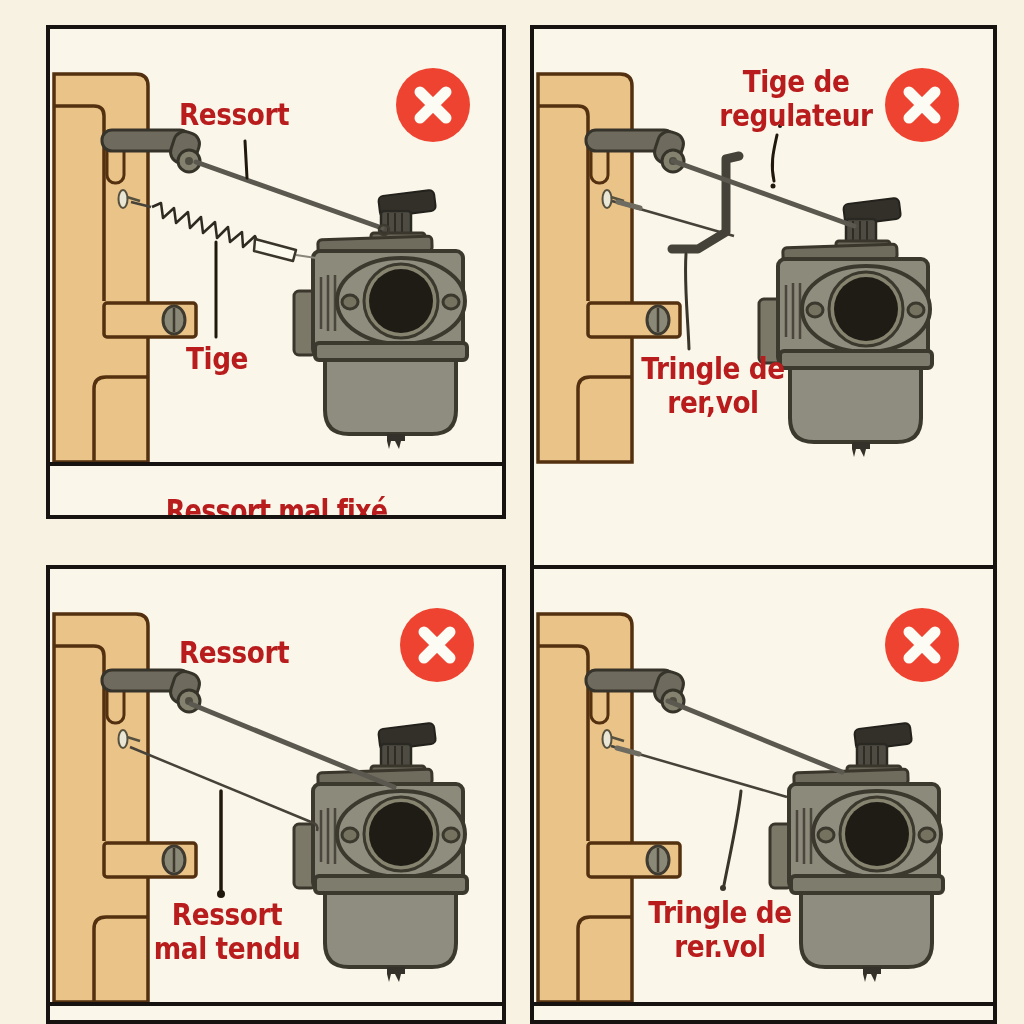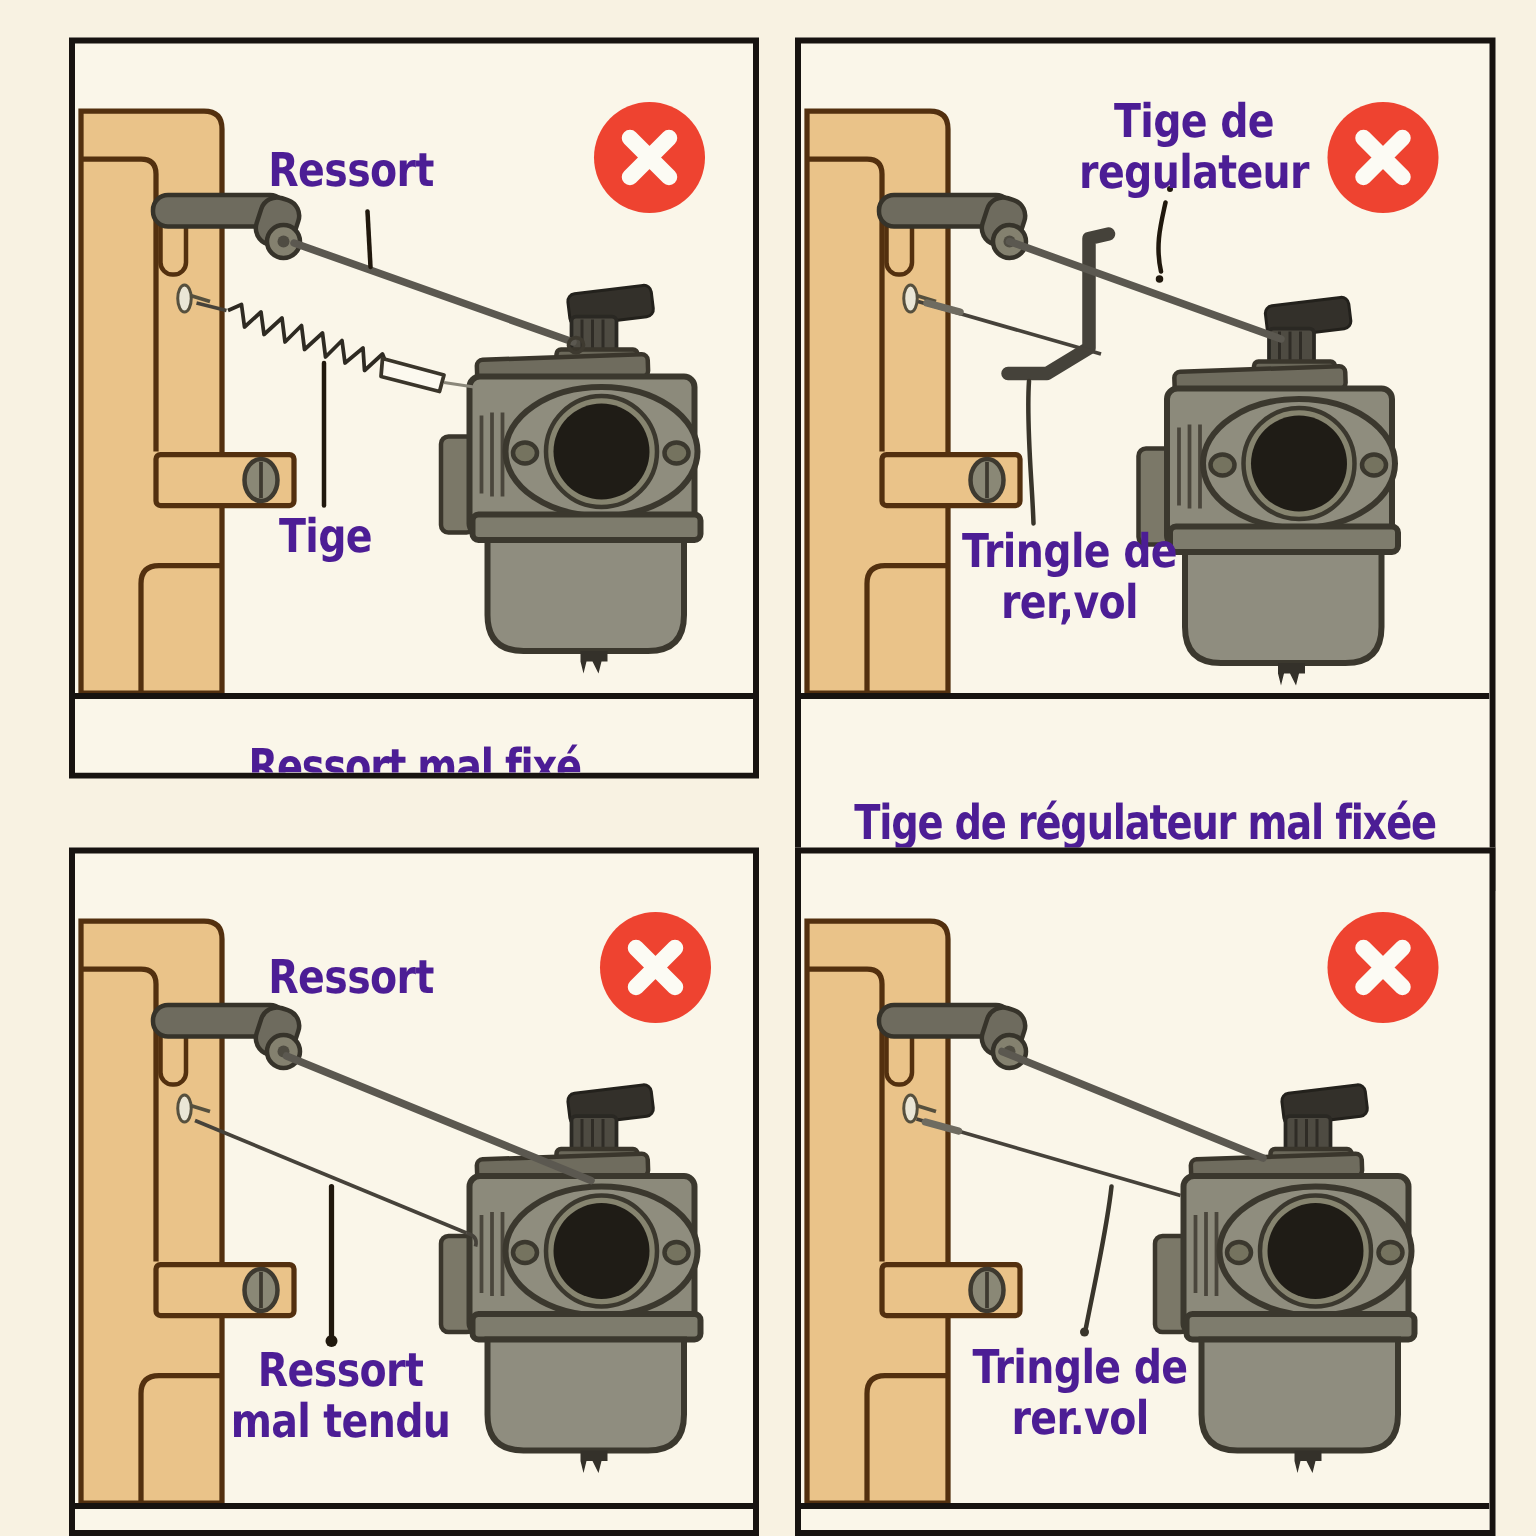--- a/index.html
+++ b/index.html
@@ -1,17 +1,17 @@
 <!DOCTYPE html>
 <html><head>
 <meta charset="utf-8">
 <style>
   html,body{margin:0;padding:0;background:#f8f2e2;}
   .canvas{position:relative;width:1024px;height:1024px;background:#f8f2e2;overflow:hidden;
-          font-family:"DejaVu Sans",sans-serif;color:#4c1d95;}
+          font-family:"DejaVu Sans",sans-serif;color:#b91c1c;}
   .panel{position:absolute;background:#faf6e9;border:4px solid #171310;box-sizing:border-box;overflow:hidden;}
   #panel-1{left:46px;top:25px;width:460px;height:494px;}
   #panel-2{left:530px;top:25px;width:467px;height:569px;}
   #panel-3{left:46px;top:565px;width:460px;height:459px;}
   #panel-4{left:530px;top:565px;width:467px;height:459px;}
   .art{position:absolute;left:0;top:0;}
   .lbl{position:absolute;font-weight:bold;font-size:31px;line-height:34px;letter-spacing:-0.5px;
        text-align:center;transform:translateX(-50%) scaleX(0.85);transform-origin:center top;white-space:nowrap;}
   .caption{position:absolute;left:0;right:0;top:433px;bottom:-40px;border-top:4px solid #171310;
            background:#faf6e9;display:flex;align-items:center;justify-content:center;}
@@ -101,23 +101,20 @@
       <use href="#g-badge" transform="translate(388,76)"></use>
     </svg>
     <div class="lbl" style="left:262px;top:35px">
       <div>Tige de</div>
       <div>regulateur</div>
     </div>
     <div class="lbl" style="left:179px;top:322px">
       <div>Tringle de</div>
       <div>rer,vol</div>
     </div>
-    <div class="caption">
-      <span>Tige de régulateur mal fixée</span>
-    </div>
   </section>
 
   <section class="panel" id="panel-3">
     <svg class="art" width="459" height="486" viewBox="0 0 459 486">
       <use href="#g-mount"></use>
       <use href="#g-carb" transform="translate(351,265)"></use>
       <path d="M141,135 L344,218" stroke="#5b5850" stroke-width="5" stroke-linecap="round"></path>
       <path d="M80,178 L261,253" stroke="#46423a" stroke-width="2.5"></path>
       <path d="M261,253 q8,2 6,9" fill="none" stroke="#46423a" stroke-width="2.5"></path>
       <path d="M171,222 L171,326" stroke="#20180d" stroke-width="3.5" stroke-linecap="round"></path>

